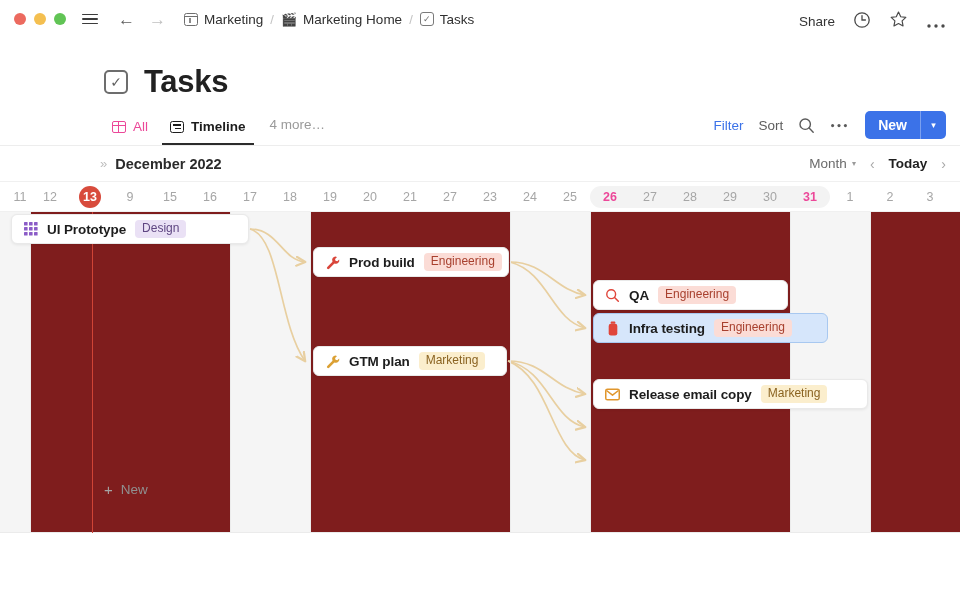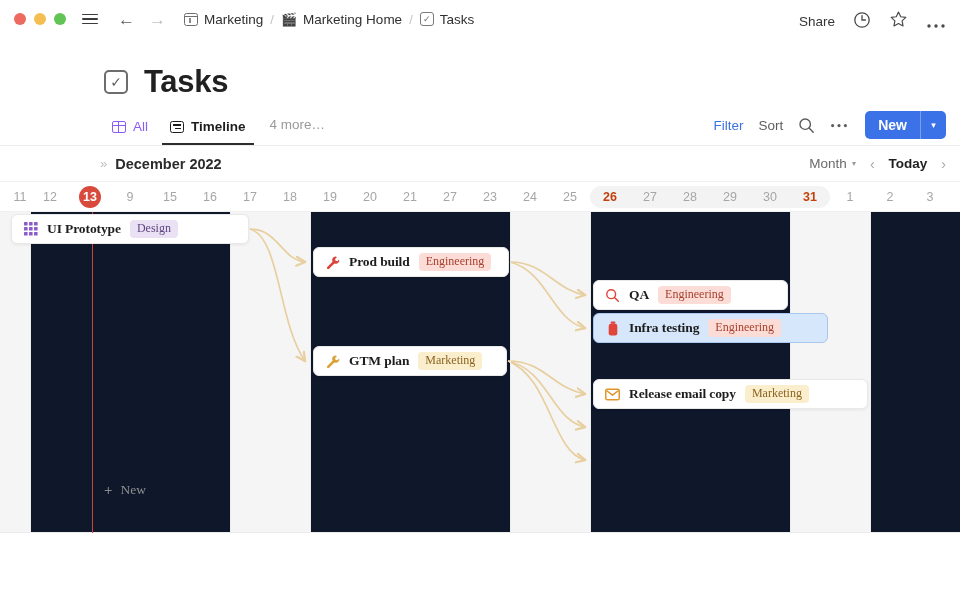--- a/index.html
+++ b/index.html
@@ -82,21 +82,21 @@
     display: flex; align-items: center;
     padding: 18px 14px 0 104px;
     border-bottom: 1px solid #ededed;
     position: relative;
     height: 46px;
   }
   .tabs { display: flex; align-items: flex-end; gap: 6px; height: 100%; }
   .tab {
     display: flex; align-items: center; gap: 7px;
     padding: 0 8px 9px 8px;
-    font-size: 13.5px; color: #8b5cf6; cursor: pointer;
+    font-size: 13.5px; color: #ec4899; cursor: pointer;
     border-bottom: 2px solid transparent;
     height: 100%;
     align-items: center; padding-bottom: 0;
   }
   .tab .lbl { line-height: 1; position: relative; top: -4px; }
   .tab .tico { position: relative; top: -4px; display:flex; }
   .tab.active { color: #1d1d1d; font-weight: bold; border-bottom: 2px solid #2c2c2c; }
   .tab-more { font-size: 13.5px; color: #9a9a9a; padding: 0 8px 13px 10px; cursor: pointer; }
 
   .grid-ico {
@@ -152,31 +152,31 @@
   }
   .dayhighlight {
     position: absolute; top: 4px; height: 22px;
     background: #f3f3f3; border-radius: 11px;
   }
   .daycell {
     position: absolute; top: 0; height: 30px; width: 40px;
     display: flex; align-items: center; justify-content: center;
     font-size: 12.5px; color: #a6a6a6;
   }
-  .daycell.strong { color: #c2410c; font-weight: bold; }
+  .daycell.strong { color: #ec4899; font-weight: bold; }
   .today-pill {
     position: absolute; width: 22px; height: 22px; border-radius: 50%;
     background: #d84b3c; top: 4px;
     display: flex; align-items: center; justify-content: center;
     font-size: 12.5px; color: #fff; font-weight: bold;
   }
 
   
   .canvas {
-    position: relative; height: 321px; overflow: hidden; background: #0f172a; font-family: Liberation Serif, serif;
+    position: relative; height: 321px; overflow: hidden; background: #7f1d1d;
   }
   .wkband { position: absolute; top: 0; bottom: 0; background: #f5f5f5; }
   .colline { position: absolute; top: 0; bottom: 0; width: 1px; background: #ececec; }
   .todayline { position: absolute; top: 0; bottom: 0; width: 1.3px; background: #cf4436; }
   .canvas-bottom { position: absolute; left:0; right:0; bottom:0; height:1px; background: #ebebeb; }
 
   
   .connectors { position: absolute; inset: 0; pointer-events: none; }
 
   

